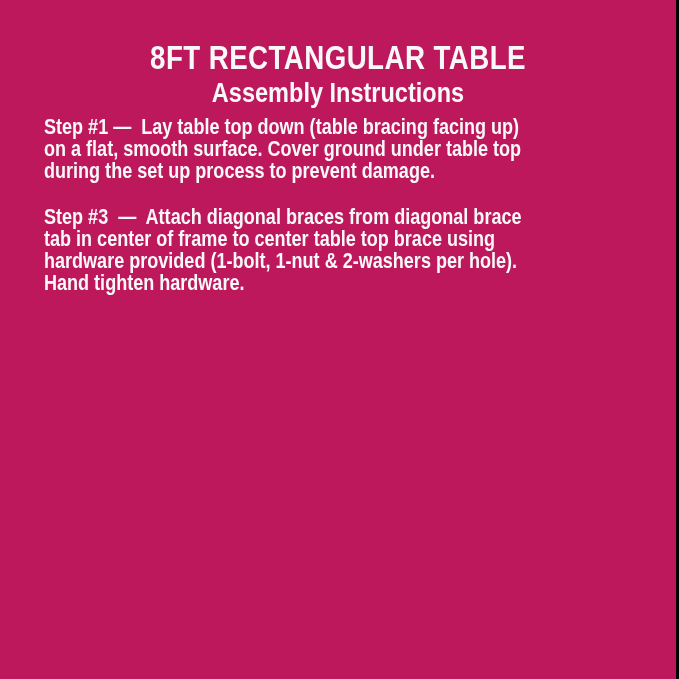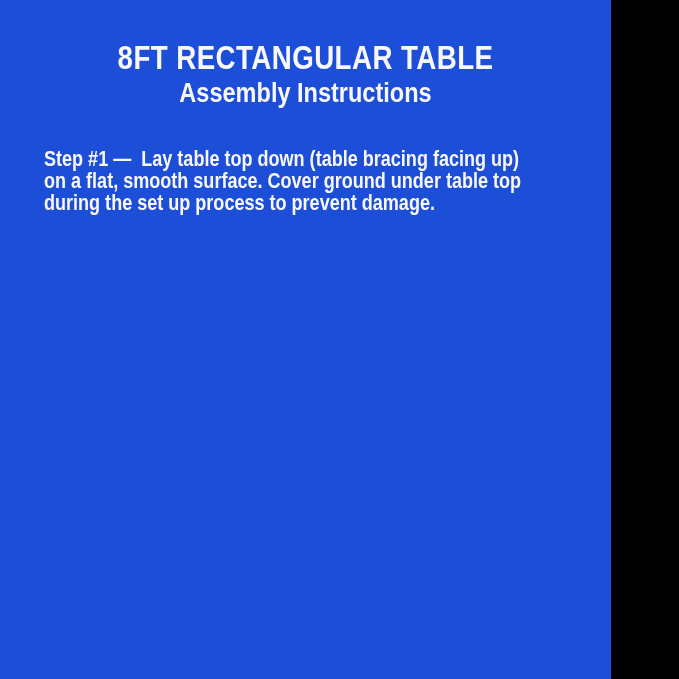--- a/index.html
+++ b/index.html
@@ -6,23 +6,23 @@
     margin: 0;
     padding: 0;
     background: #000000;
   }
   body {
     width: 679px;
     height: 679px;
     overflow: hidden;
   }
   .poster {
-    width: 611px;
+    width: 676px;
     height: 679px;
-    background: #1d4ed8;
+    background: #be185d;
     color: #f8f8f8;
     font-family: "Liberation Sans", sans-serif;
     font-weight: 700;
     box-sizing: border-box;
   }
   .title {
     font-size: 33px;
     line-height: 36px;
     text-align: center;
     letter-spacing: 0.5px;
@@ -35,21 +35,21 @@
   .subtitle {
     font-size: 28px;
     line-height: 30px;
     text-align: center;
     margin: 2px 0 0 0;
     transform: scaleX(0.84);
     transform-origin: 50% 50%;
     white-space: pre;
   }
   .steps {
-    margin: 40px 0 0 44px;
+    margin: 8px 0 0 44px;
   }
   .step {
     margin: 0 0 24px 0;
   }
   .line {
     font-size: 22px;
     line-height: 22px;
     white-space: pre;
     transform: scaleX(0.82);
     transform-origin: 0 50%;
@@ -65,17 +65,23 @@
 
   <div class="steps">
 
     <div class="step">
       <div class="line">Step #1 —  Lay table top down (table bracing facing up)</div>
       <div class="line">on a flat, smooth surface. Cover ground under table top</div>
       <div class="line">during the set up process to prevent damage.</div>
     </div>
 
 
+    <div class="step">
+      <div class="line">Step #3  —  Attach diagonal braces from diagonal brace</div>
+      <div class="line">tab in center of frame to center table top brace using</div>
+      <div class="line">hardware provided (1-bolt, 1-nut &amp; 2-washers per hole).</div>
+      <div class="line">Hand tighten hardware.</div>
+    </div>
 
 
 
   </div>
 </div>
 
 </body></html>

